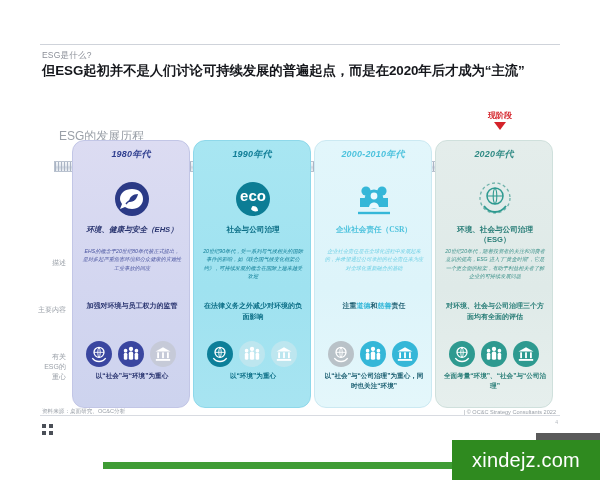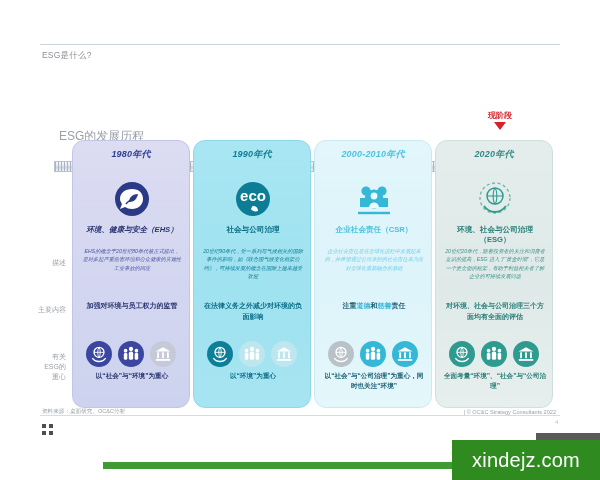--- a/index.html
+++ b/index.html
@@ -49,21 +49,21 @@
   .c3{left:314px;background:linear-gradient(180deg,#e2f6fb 0%,#ddf4fa 55%,#e4f7fb 100%);border:1px solid #cbe9f2;padding-left:6px;}
   .c4{left:435px;background:linear-gradient(180deg,#e4edeb 0%,#dfeae8 55%,#e6efed 100%);border:1px solid #cfe0dc;}
 
   .era{position:absolute;top:7px;left:0;width:100%;text-align:center;
        font-size:9px;font-style:italic;font-weight:bold;letter-spacing:.2px;}
   .e1{color:#2f3e8f;} .e2{color:#0f7d96;} .e3{color:#4cc2dd;} .e4{color:#2f8a84;}
 
   .emblem{position:absolute;top:36px;left:0;width:100%;height:44px;}
   .ctitle{position:absolute;top:84px;left:6px;width:106px;text-align:center;
           font-size:7.6px;font-weight:bold;line-height:1.3;}
-  .t1{color:#2a3570;font-style:italic;} .t2{color:#0c6f87;} .t3{color:#4cc2dd;} .t4{color:#2b7f79;}
+  .t1{color:#2a3570;font-style:italic;} .t2{color:#0c6f87;} .t3{color:#4cc2dd;font-family:Liberation Serif, serif;} .t4{color:#2b7f79;}
 
   .cdesc{position:absolute;top:106px;left:9px;width:100px;text-align:center;
          font-size:5.2px;font-style:italic;line-height:1.62;}
   .d1{color:#4a55a0;} .d2{color:#0e7d96;} .d3{color:#6fd0e5;} .d4{color:#3f938c;}
 
   .cmain{position:absolute;top:160px;left:8px;width:102px;text-align:center;
          font-size:7px;font-weight:bold;line-height:1.5;}
   .m1{color:#2a3570;} .m2{color:#0c6f87;} .m3{color:#1f5f72;} .m4{color:#2b7f79;}
   .m3 .hl{color:#35b7d8;}
 
@@ -92,20 +92,21 @@
       display:flex;align-items:center;justify-content:center;
       font-size:20px;color:#ffffff;letter-spacing:.2px;}
 </style>
 </head>
 <body>
 
 <div class="slide">
 
   <div class="topline"></div>
   <div class="eyebrow">ESG是什么?</div>
+  <div class="headline">但ESG起初并不是人们讨论可持续发展的普遍起点，而是在2020年后才成为“主流”</div>
   <div class="subline">ESG的发展历程</div>
 
   <div class="nowmark">
     <div class="txt">现阶段</div>
     <div class="tri"></div>
   </div>
 
   <div class="rowlab desc">描述</div>
   <div class="rowlab main">主要内容</div>
   <div class="rowlab focus" style="white-space:pre-line">有关

